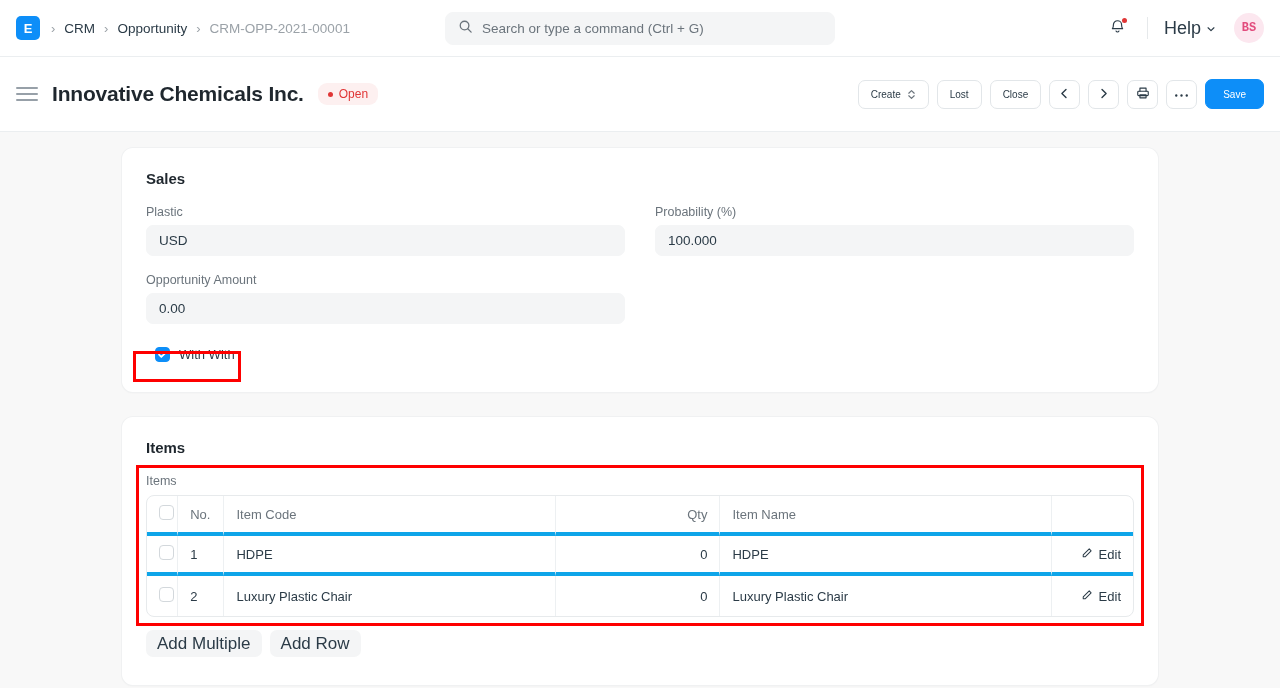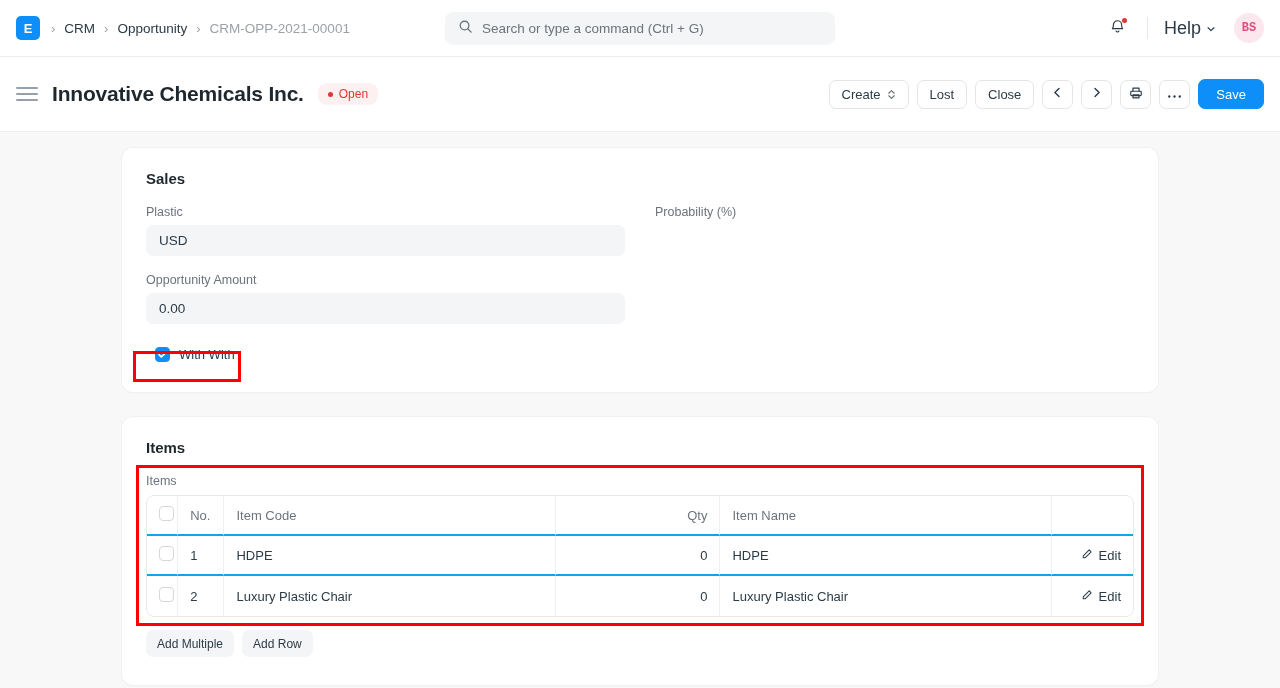--- a/index.html
+++ b/index.html
@@ -120,21 +120,21 @@
   }
   .status-dot { width: 5px; height: 5px; border-radius: 50%; background: #e03636; }
 
   .actions { margin-left: auto; display: flex; align-items: center; gap: 8px; }
   .btn {
     height: 29px;
     border: 1px solid #e2e6e9;
     background: #fff;
     border-radius: 7px;
     font-family: "Liberation Sans", sans-serif;
-    font-size: 13px; color: #2b3b47;
+    font-size: 10px; color: #2b3b47;
     padding: 0 12px;
     display: inline-flex; align-items: center; justify-content: center; gap: 6px;
     cursor: pointer;
   }
   .btn.icon-only { width: 31px; padding: 0; }
   .btn-primary {
     background: #0d8ef8; border-color: #0d8ef8; color: #fff;
     font-weight: normal; padding: 0 17px; height: 30px;
   }
   .stack-ic { display: flex; flex-direction: column; line-height: 6px; font-size: 8px; color: #6b747c; }
@@ -206,21 +206,21 @@
     width: 100%;
     border-collapse: separate;
     border-spacing: 0;
     border: 1px solid #e7eaec;
     border-radius: 8px;
     overflow: hidden;
     table-layout: fixed;
   }
   .gtable th, .gtable td {
     border-right: 1px solid #edf0f2;
-    border-bottom: 2px solid #0ea5e9;
+    border-bottom: 4px solid #0ea5e9;
     height: 40px;
     padding: 0 12px;
     font-size: 13px;
     font-weight: normal;
     text-align: left;
     color: #2b3b47;
     vertical-align: middle;
   }
   .gtable th { color: #6b747c; }
   .gtable tr:last-child td { border-bottom: none; }
@@ -240,21 +240,21 @@
     display: inline-flex; align-items: center; gap: 6px;
     font-size: 13px; color: #2b3b47; cursor: pointer;
     justify-content: flex-end;
   }
 
   .grid-footer { margin-top: 13px; display: flex; gap: 8px; }
   .gbtn {
     background: #f4f5f6; border: none; border-radius: 7px;
     height: 27px; padding: 0 11px;
     font-family: "Liberation Sans", sans-serif;
-    font-size: 12px; color: #2b3b47; cursor: pointer;
+    font-size: 17px; color: #2b3b47; cursor: pointer;
   }
 </style>
 </head>
 <body>
 
 <div class="navbar">
   <div class="brand-logo">
     <span>E</span>
   </div>
 
@@ -377,20 +377,21 @@
         </div>
         <div class="field">
           <div class="field-label">Opportunity Amount</div>
           <div class="field-control">0.00</div>
         </div>
       </div>
 
       <div class="col">
         <div class="field">
           <div class="field-label">Probability (%)</div>
+          <div class="field-control">100.000</div>
         </div>
       </div>
     </div>
 
     <div class="check-row">
       <span class="cbx">
         <svg width="11" height="11" viewBox="0 0 12 12" fill="none" stroke="#ffffff" stroke-width="1.9" stroke-linecap="round" stroke-linejoin="round">
             <path d="M2.2 6.2 4.7 8.7 9.8 3.6"></path>
           </svg>
       </span>

